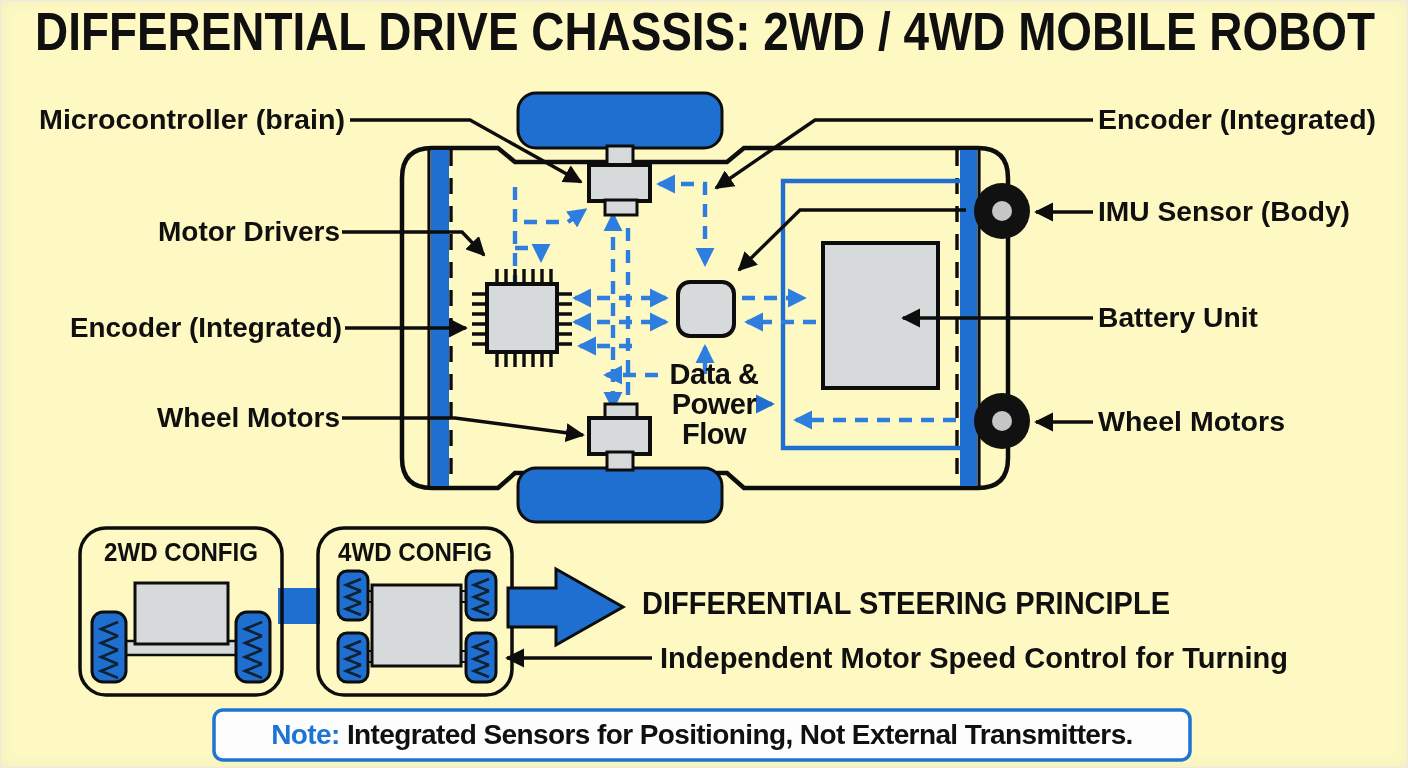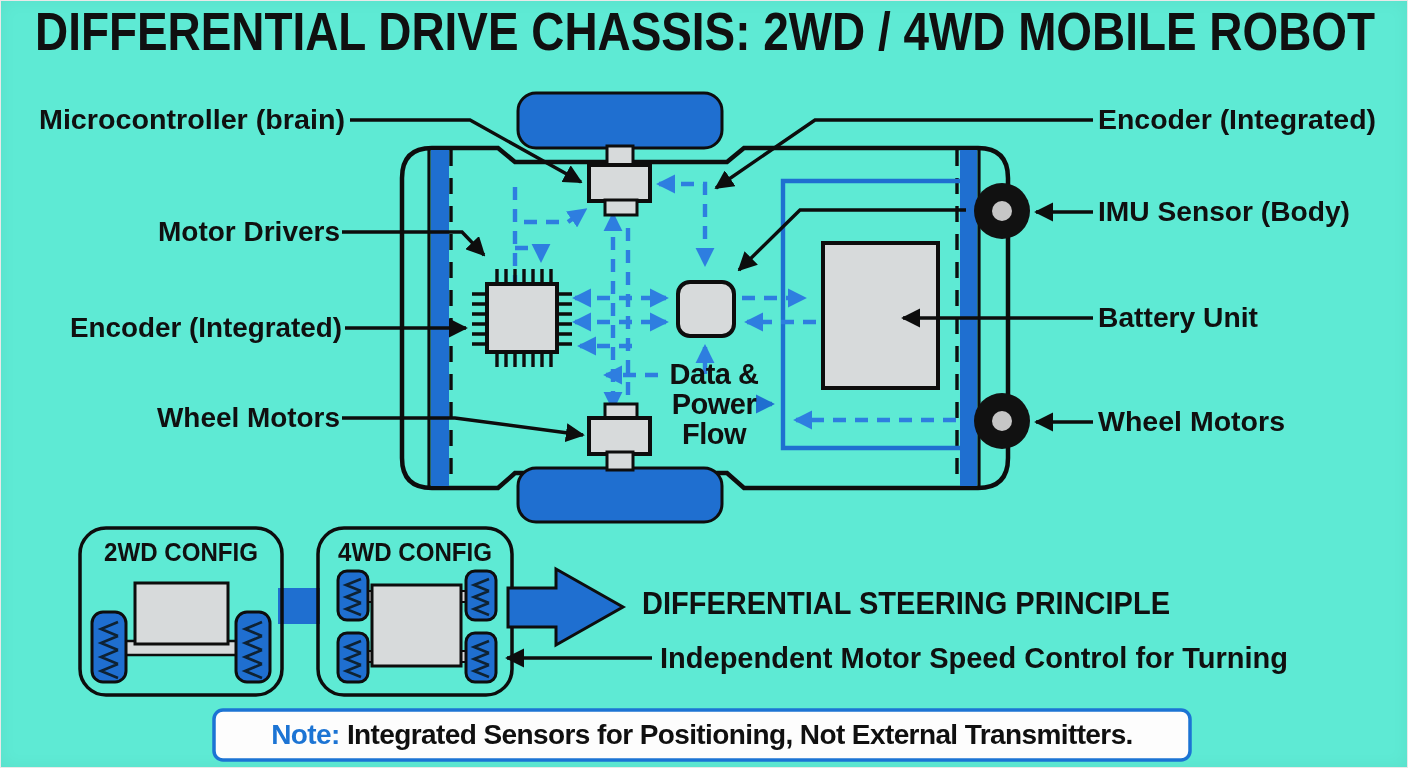--- a/index.html
+++ b/index.html
@@ -1,20 +1,20 @@
 <!DOCTYPE html>
 <html style="--blue: #1f6fd0; --dash-blue: #2e7ee0; --note-blue: #1c74d4; --gray: #d7dadb; --ink: #0d0d0d;"><head>
 <meta charset="utf-8">
 <style>
   :root{
     --blue:#1f6fd0; --dash-blue:#2e7ee0; --note-blue:#1c74d4;
     --gray:#d7dadb; --ink:#0d0d0d; --box:#f3f3f2;
   }
   html,body{margin:0;padding:0;background:#ffffff;}
-  .page{width:1408px;height:768px;position:relative;background:#5eead4;
+  .page{width:1408px;height:768px;position:relative;background:#fef9c3;
         box-shadow:inset 0 0 0 1px #e9e9e9, inset 0 0 18px rgba(0,0,0,.05);
         font-family:"Liberation Sans","DejaVu Sans",sans-serif;}
   svg text{font-family:"Liberation Sans","DejaVu Sans",sans-serif;font-weight:bold;fill:#101010;}
   .ink-stroke{stroke:var(--ink);fill:none;}
   .comp{fill:var(--gray);stroke:var(--ink);}
   .blue-fill{fill:var(--blue);}
   .wheel{fill:var(--blue);stroke:var(--ink);stroke-width:3;}
   .tread{stroke:#0e2233;stroke-width:2.6;fill:none;}
   .leader{stroke:var(--ink);stroke-width:3.4;fill:none;}
   .dashed{stroke:var(--dash-blue);stroke-width:4.4;fill:none;stroke-dasharray:13 9;}

